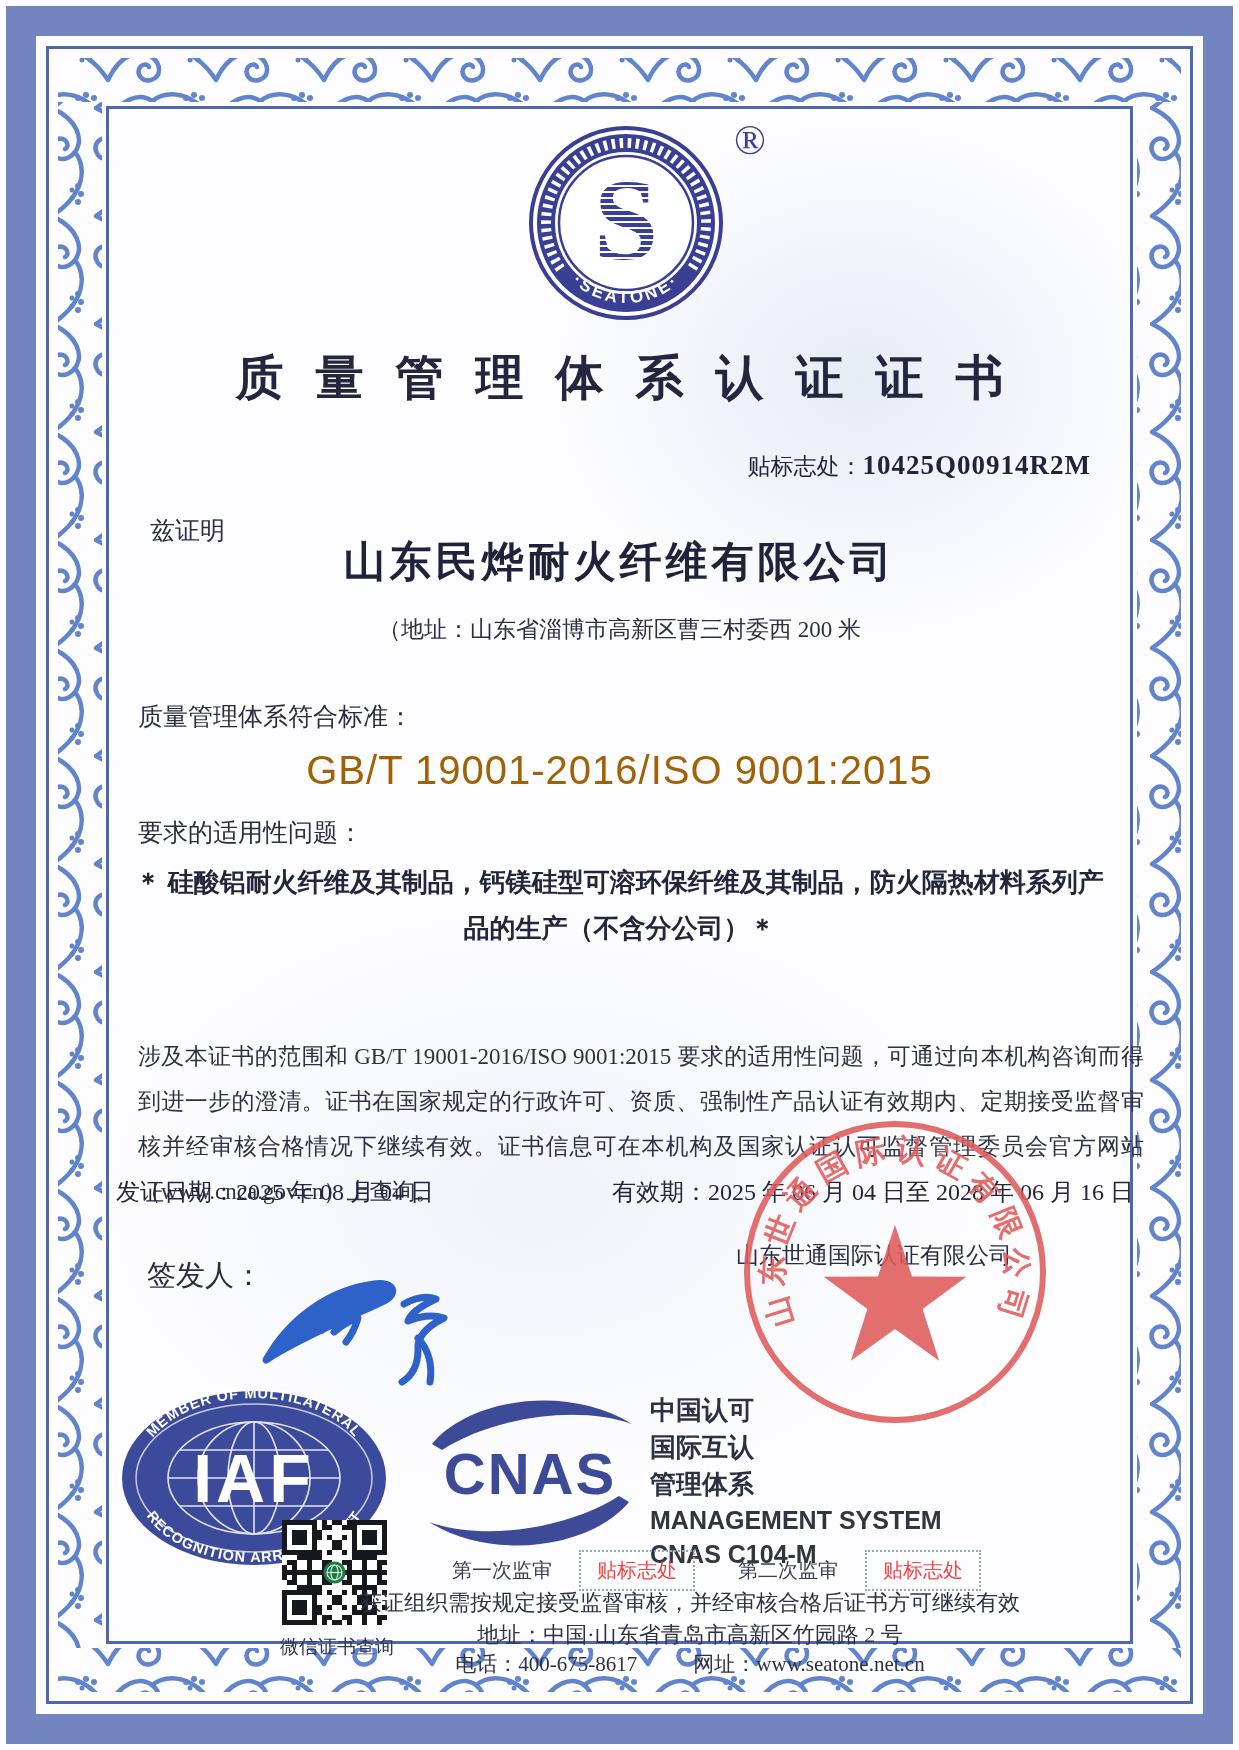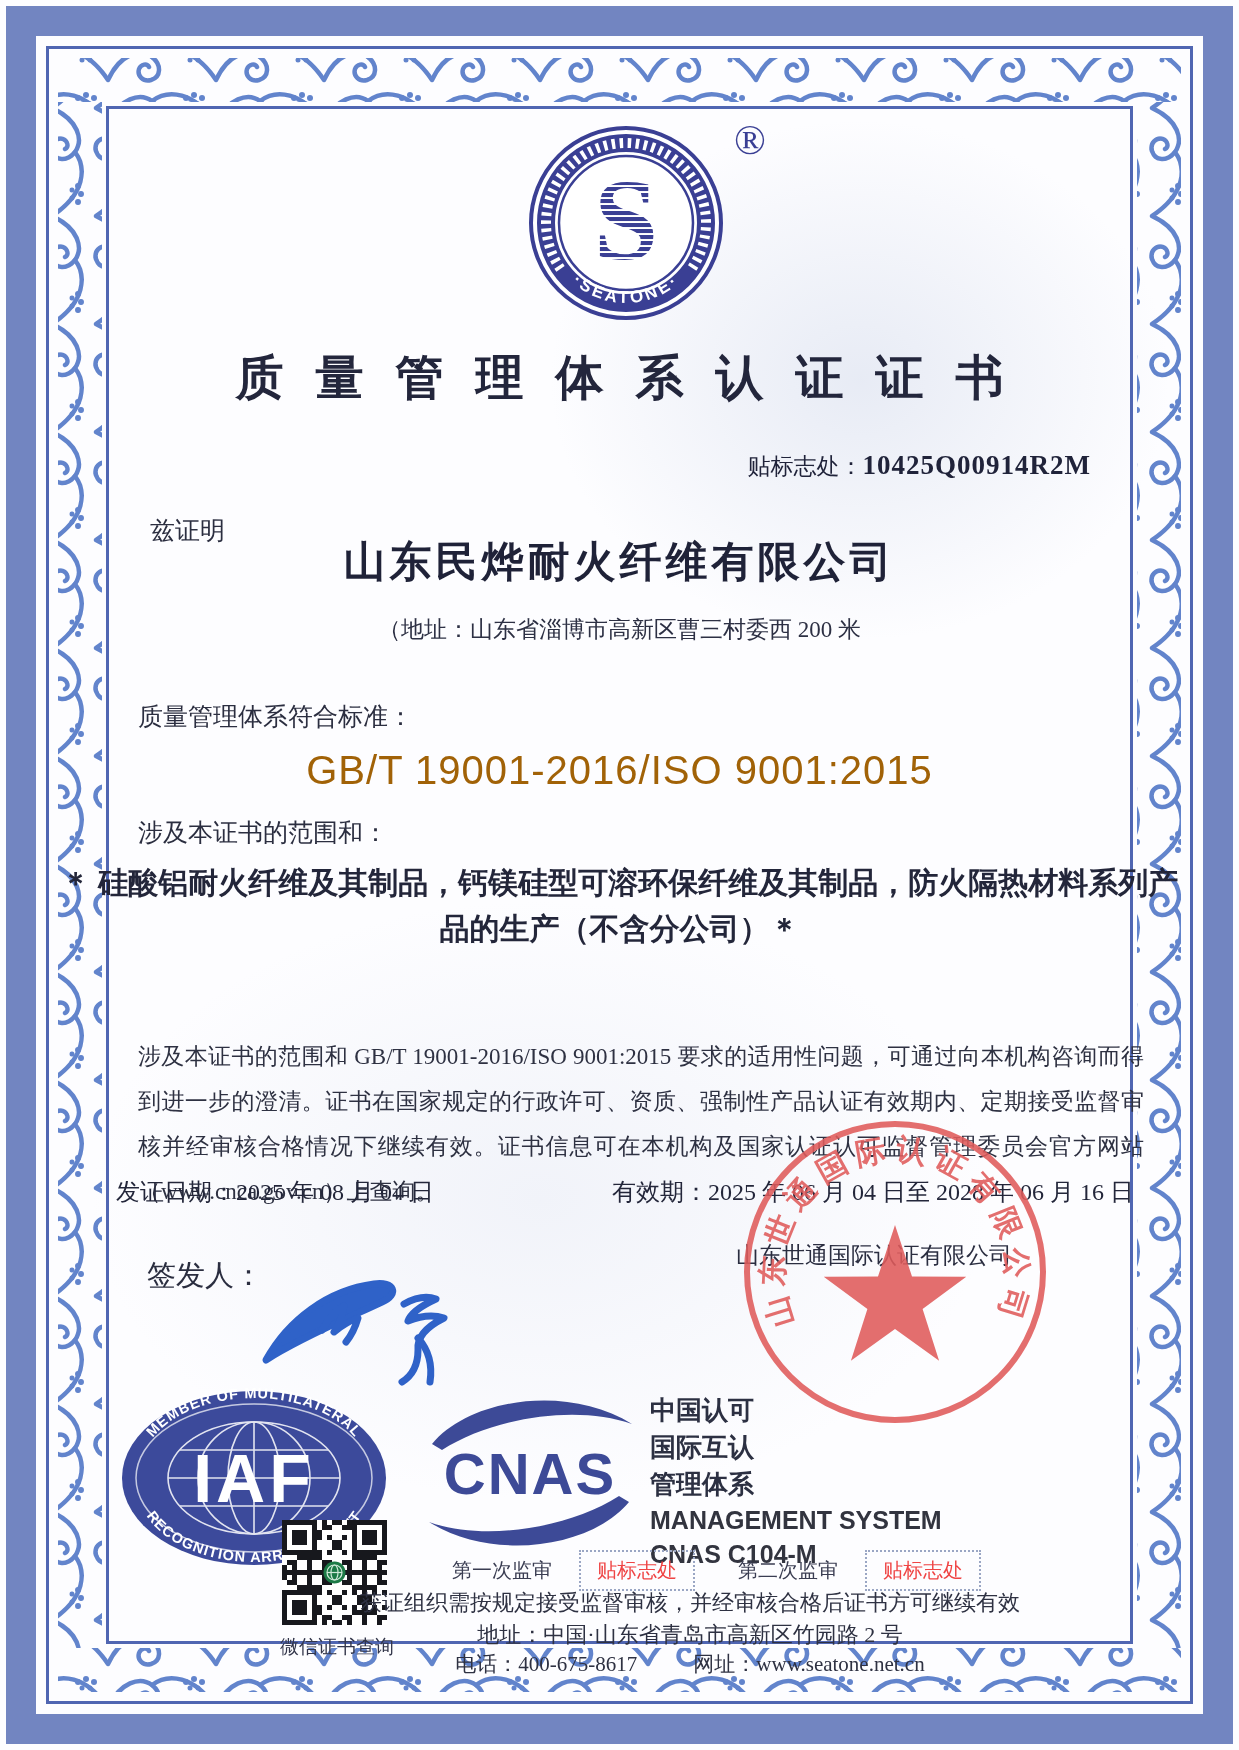--- a/index.html
+++ b/index.html
@@ -18,21 +18,21 @@
   }
   .certno{top:450px;right:148px;font-size:23px;color:#20233a;}
   .certno .num{font-size:27px;font-weight:700;letter-spacing:1px;font-family:"Liberation Serif",serif;}
   .certify{left:150px;top:514px;font-size:25px;}
   .company{top:534px;font-size:42px;font-weight:700;letter-spacing:4px;color:#1f2238;}
   .addr1{top:614px;font-size:23px;color:#2d3044;}
   .addr2{top:650px;font-size:23px;color:#2d3044;}
   .stdlabel{left:138px;top:700px;font-size:25px;}
   .standard{top:748px;font-size:40px;color:#a16207;font-family:"Liberation Sans","DejaVu Sans",sans-serif;letter-spacing:1px;}
   .scopelabel{left:138px;top:816px;font-size:25px;}
-  .scope{top:860px;font-size:30px;font-weight:700;line-height:46px;color:#23263a;}
+  .scope{top:860px;font-size:26px;font-weight:700;line-height:46px;color:#23263a;}
   .disclaimer{
     left:118px;width:1006px;top:1034px;font-size:23px;line-height:45px;
     text-align:justify;color:#2e3142;margin-left:20px;
   }
   .daterow{top:1176px;font-size:24px;color:#23263a;}
   .issue{left:116px;}
   .valid{left:612px;}
   .signer{left:147px;top:1256px;font-size:29px;text-align:center;}
   .issuer{left:736px;top:1240px;font-size:23px;color:#2a2d40;}
   .cnasblock{left:650px;top:1392px;line-height:37px;}
@@ -127,21 +127,21 @@
     <span>贴标志处：</span><span class="num">10425Q00914R2M</span>
   </div>
 
   <div class="abs certify">兹证明</div>
   <div class="abs ctr company">山东民烨耐火纤维有限公司</div>
   <div class="abs ctr addr1">（地址：山东省淄博市高新区曹三村委西 200 米</div>
 
   <div class="abs stdlabel">质量管理体系符合标准：</div>
   <div class="abs ctr standard">GB/T 19001-2016/ISO 9001:2015</div>
 
-  <div class="abs scopelabel">涉及本证书的范围和：</div>
+  <div class="abs scopelabel">要求的适用性问题：</div>
   <div class="abs ctr scope">
     <div>＊ 硅酸铝耐火纤维及其制品，钙镁硅型可溶环保纤维及其制品，防火隔热材料系列产</div>
     <div>品的生产（不含分公司）＊</div>
   </div>
 
   <div class="abs disclaimer">涉及本证书的范围和 GB/T 19001-2016/ISO 9001:2015 要求的适用性问题，可通过向本机构咨询而得到进一步的澄清。证书在国家规定的行政许可、资质、强制性产品认证有效期内、定期接受监督审核并经审核合格情况下继续有效。证书信息可在本机构及国家认证认可监督管理委员会官方网站（www.cnca.gov.cn）上查询。</div>
 
   <div class="abs daterow issue">
     <span>发证日期：</span><span>2025 年 08 月 04 日</span>
   </div>

